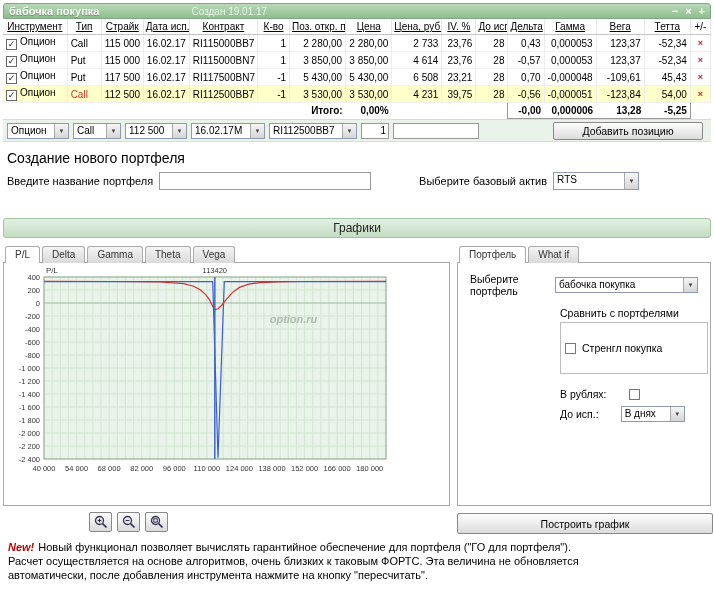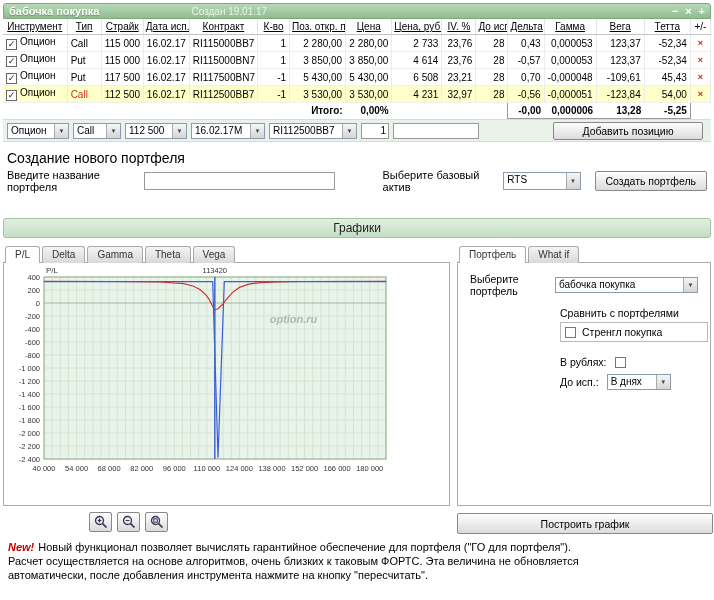--- a/index.html
+++ b/index.html
@@ -71,25 +71,25 @@
 
   .zoom-row { display:flex; gap:5px; margin:6px 0 0 86px; }
   .zoom-btn { width:23px; height:20px; border:1px solid #888; background:linear-gradient(#ffffff,#dadada);
     display:flex; align-items:center; justify-content:center; border-radius:2px; cursor:pointer; }
 
   .prow { display:flex; align-items:center; margin-bottom:10px; }
   .plbl { width:88px; }
   .psel { width:148px; }
   .indent { margin-left:90px; }
   .cmp-lbl { margin-bottom:3px; }
-  .cmp-box { width:148px; border:1px solid #bbb; background:#fff; padding:3px 4px; margin-bottom:14px; }
+  .cmp-box { width:148px; border:1px solid #bbb; background:#fff; padding:19px 4px; margin-bottom:14px; }
   .chk-row { display:flex; align-items:center; gap:6px; font-size:10.5px; cursor:pointer; }
   .cb2 { width:11px; height:11px; border:1px solid #777; background:#fff; display:inline-flex;
     align-items:center; justify-content:center; font-size:9px; color:#223; }
-  .small-row { display:flex; align-items:center; gap:8px; margin-bottom:6px; }
+  .small-row { display:flex; align-items:center; gap:22px; margin-bottom:6px; }
   .build-btn { display:block; margin:7px auto 0; width:256px; height:21px; }
 
   .footnote { margin-top:6px; padding:0 5px; font-size:11px; line-height:1.28; max-width:610px; }
   .new-badge { color:#cc0000; font-weight:bold; font-style:italic; margin-right:4px; }
 </style>
 </head>
 <body>
 
 <div class="wrap">
 
@@ -200,21 +200,21 @@
         <tr class="hl">
           <td class="l"><span class="cb">✓</span><span>Опцион</span></td>
           <td class="l red">Call</td>
           <td class="r">112 500</td>
           <td class="c">16.02.17</td>
           <td class="l">RI112500BB7</td>
           <td class="r">-1</td>
           <td class="r">3 530,00</td>
           <td class="r">3 530,00</td>
           <td class="r">4 231</td>
-          <td class="r">32,97</td>
+          <td class="r">39,75</td>
           <td class="r">28</td>
           <td class="r">-0,56</td>
           <td class="r">-0,000051</td>
           <td class="r">-123,84</td>
           <td class="r">54,00</td>
           <td class="c del">×</td>
         </tr>
       </tbody>
     <tbody>
       <tr class="totals">
@@ -260,21 +260,20 @@
 
   <div class="cp-title">Создание нового портфеля</div>
   <div class="cp-row">
     <span>Введите название портфеля</span>
     <input class="inp" style="width: 212px; height: 18px;">
     <span style="margin-left:42px">Выберите базовый актив</span>
     <span class="fsel" style="width:86px;height:18px">
       <span class="txt">RTS</span>
         <span class="arr">▼</span>
       </span>
-    <button class="btn" style="margin-left:8px;height:20px">Создать портфель</button>
   </div>
 
   <div class="charts-hdr">Графики</div>
 
   <div class="charts-area">
     <div class="col-left">
       <div class="tabs" id="left-tabs">
           <div class="tab active">P/L</div>
           <div class="tab">Delta</div>
           <div class="tab">Gamma</div>

